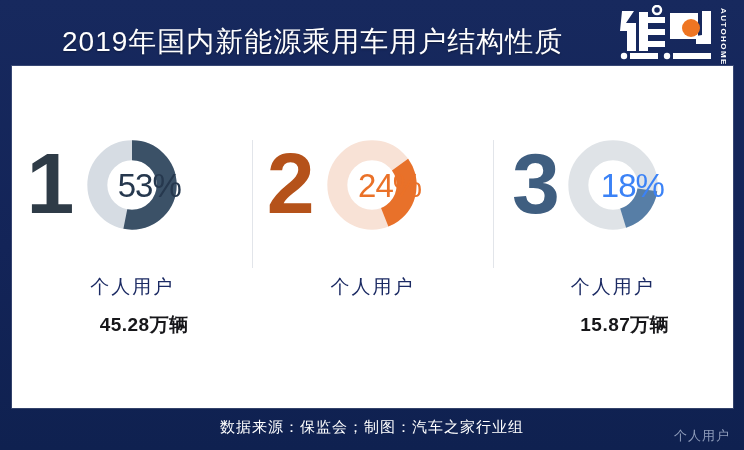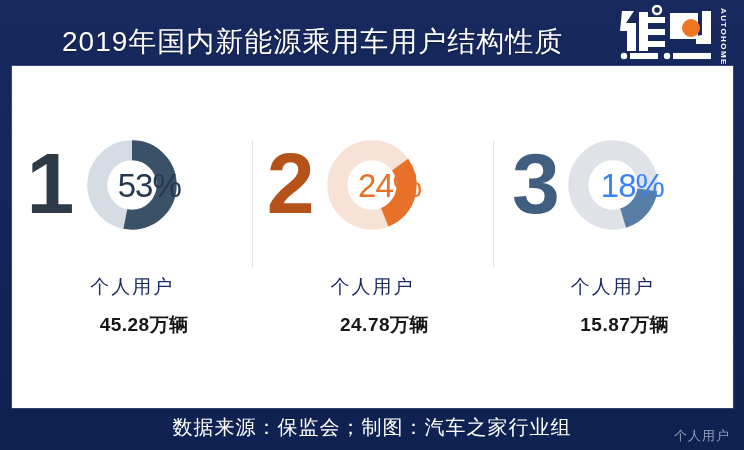--- a/index.html
+++ b/index.html
@@ -170,21 +170,21 @@
     width: 744px;
     height: 42px;
   }
   .source {
     position: absolute;
     left: 0;
     top: 8px;
     width: 744px;
     text-align: center;
     color: #ffffff;
-    font-size: 20px;
+    font-size: 15px;
     line-height: 22px;
     letter-spacing: 1px;
   }
   .watermark {
     position: absolute;
     right: 14px;
     bottom: 6px;
     color: #b9c5dd;
     opacity: .75;
     font-size: 13px;
@@ -255,21 +255,20 @@
             <g transform="translate(75,75)">
               <circle r="52" fill="none" stroke-width="30" stroke="#f8e2d6"></circle>
               <circle r="52" fill="none" stroke-width="30" stroke-linecap="butt" stroke="#e8712a" stroke-dasharray="94.75043443226816 231.97520154107033" transform="rotate(-36)"></circle>
             </g>
           </svg>
           <div class="rank" style="left: 6%; color: rgb(181, 82, 26);">2</div>
           <div class="pct" style="left: 44%; color: rgb(234, 113, 40);">24%</div>
         </div>
         <div class="labels">
           <div class="cat">个人用户</div>
-          <div class="val">24.78万辆</div>
         </div>
       </div>
 
       <div class="col">
         <div class="donut-wrap">
           <svg class="donut-svg" width="100" height="150" viewBox="0 0 150 150">
             <g transform="translate(75,75)">
               <circle r="52" fill="none" stroke-width="30" stroke="#dfe3e7"></circle>
               <circle r="52" fill="none" stroke-width="30" stroke-linecap="butt" stroke="#577ea6" stroke-dasharray="58.81061447520093 267.9150214981376" transform="rotate(8)"></circle>
             </g>

